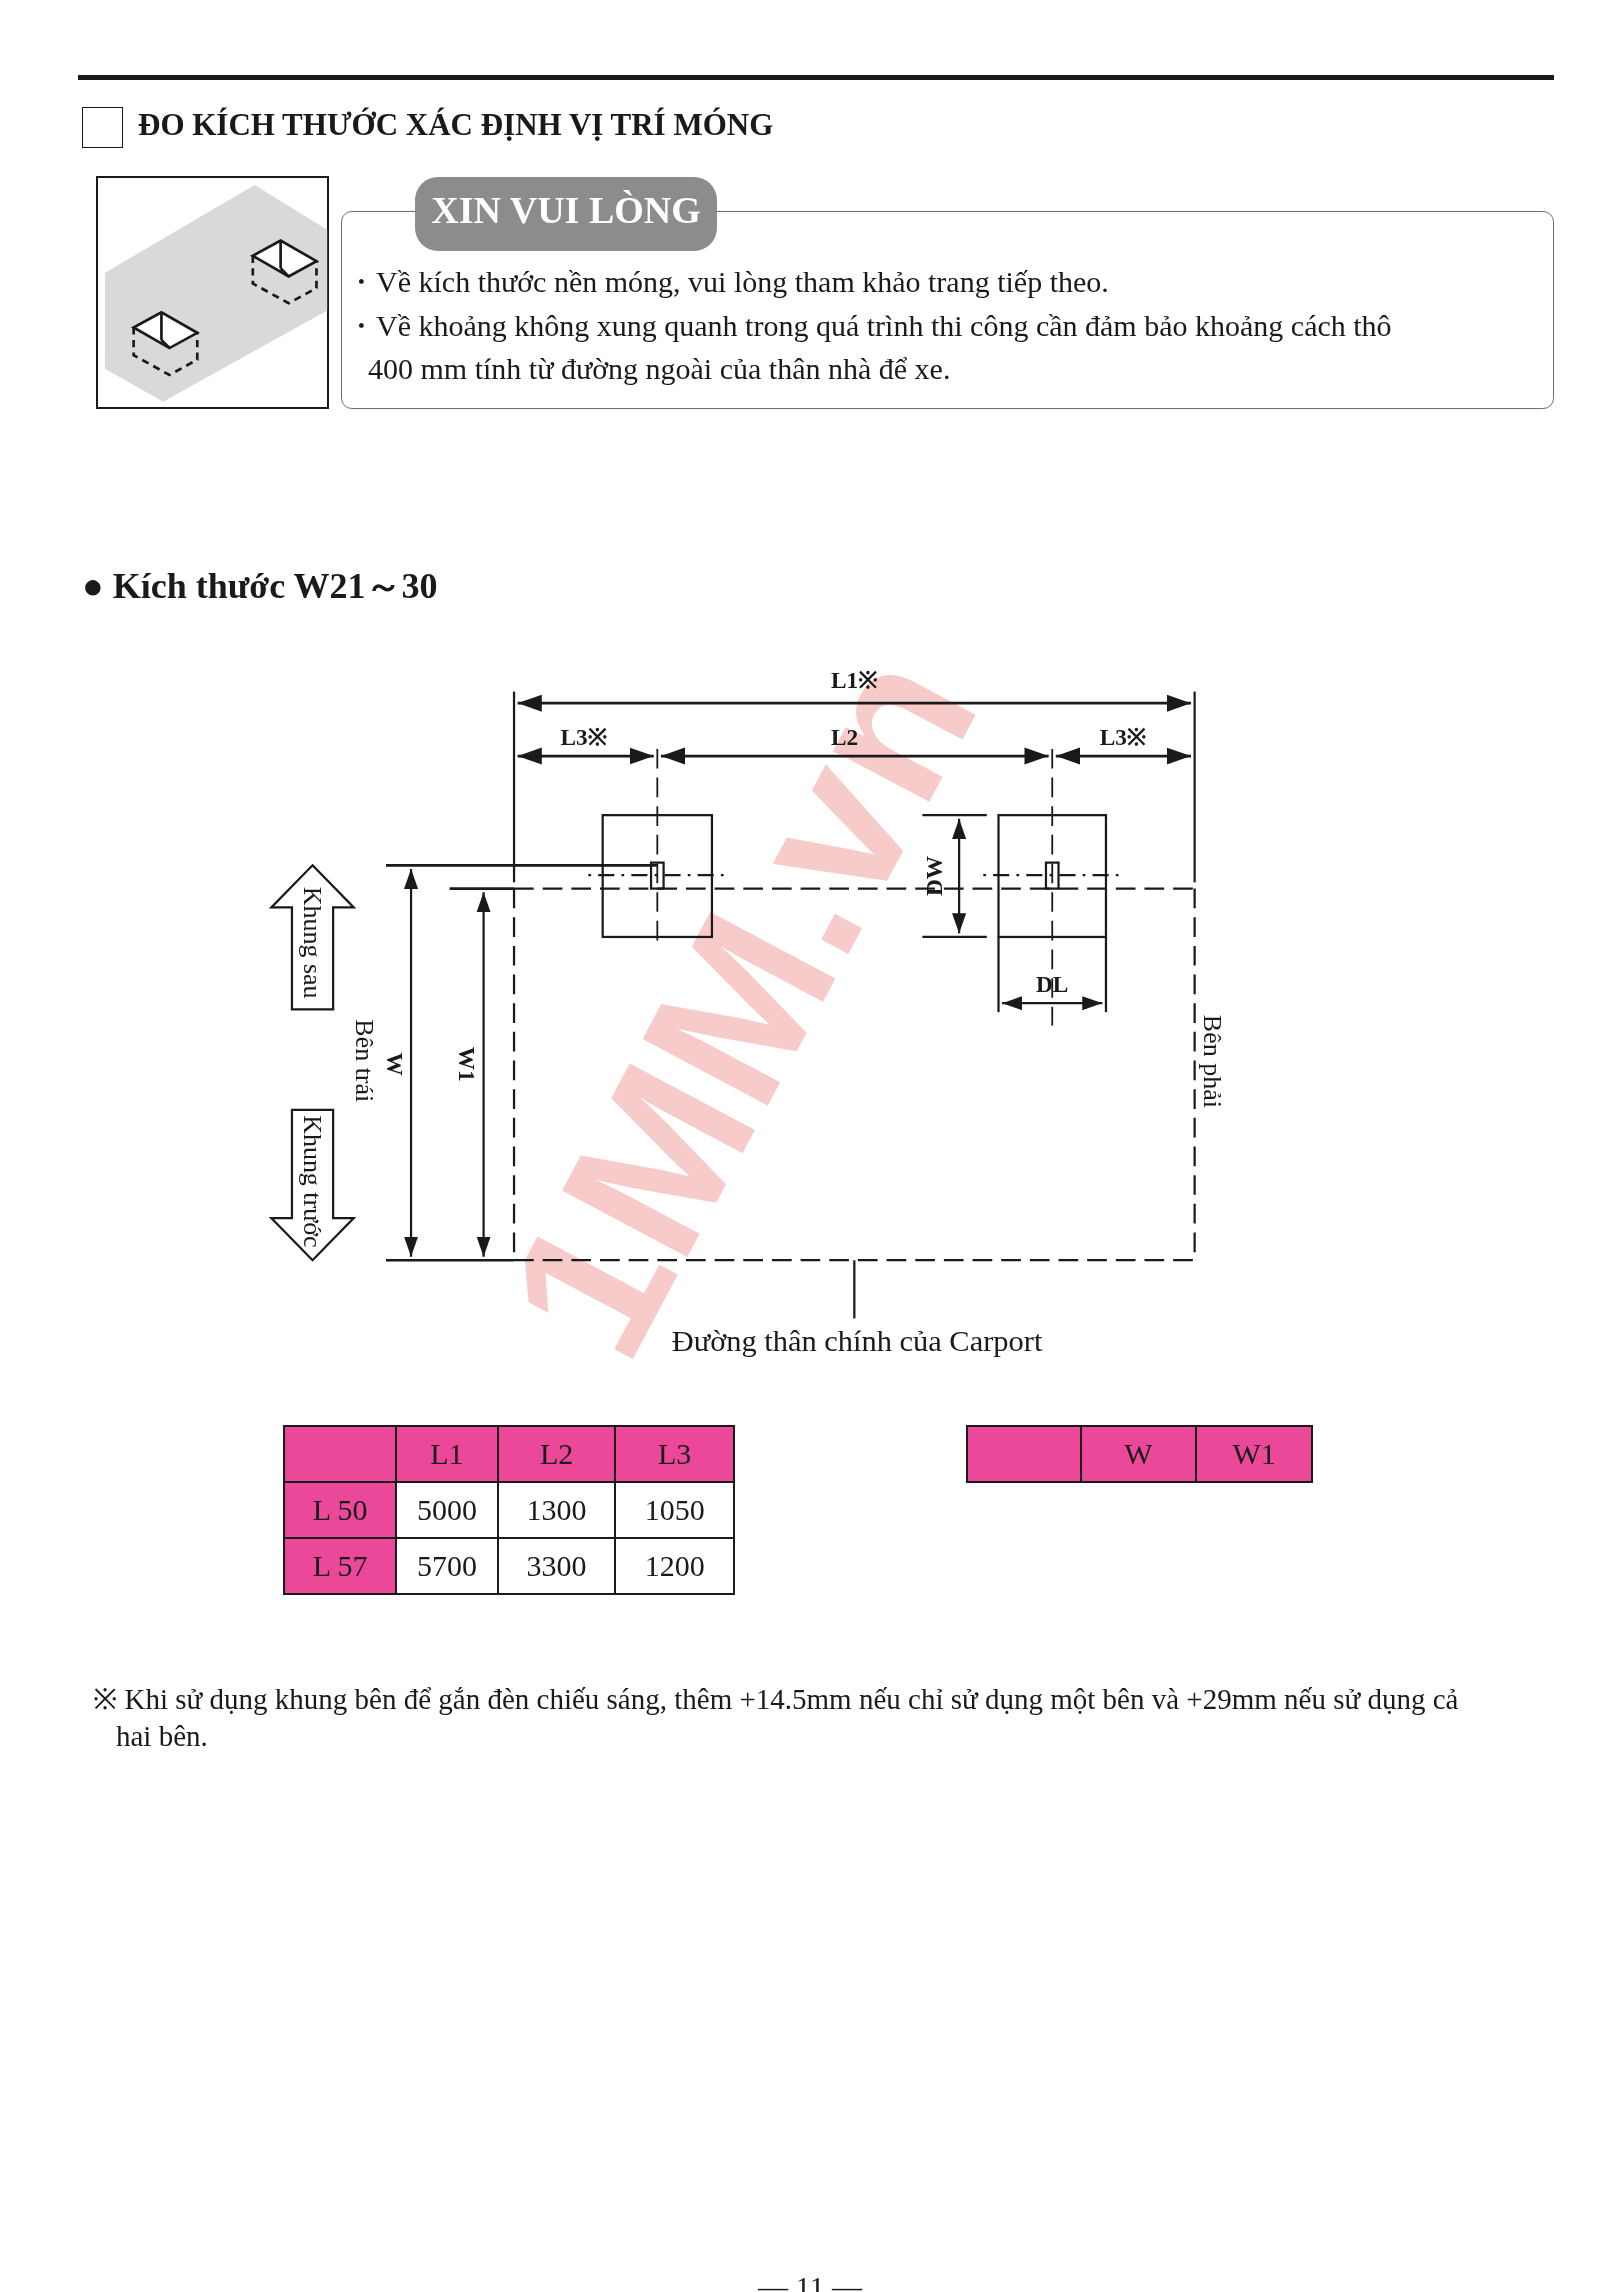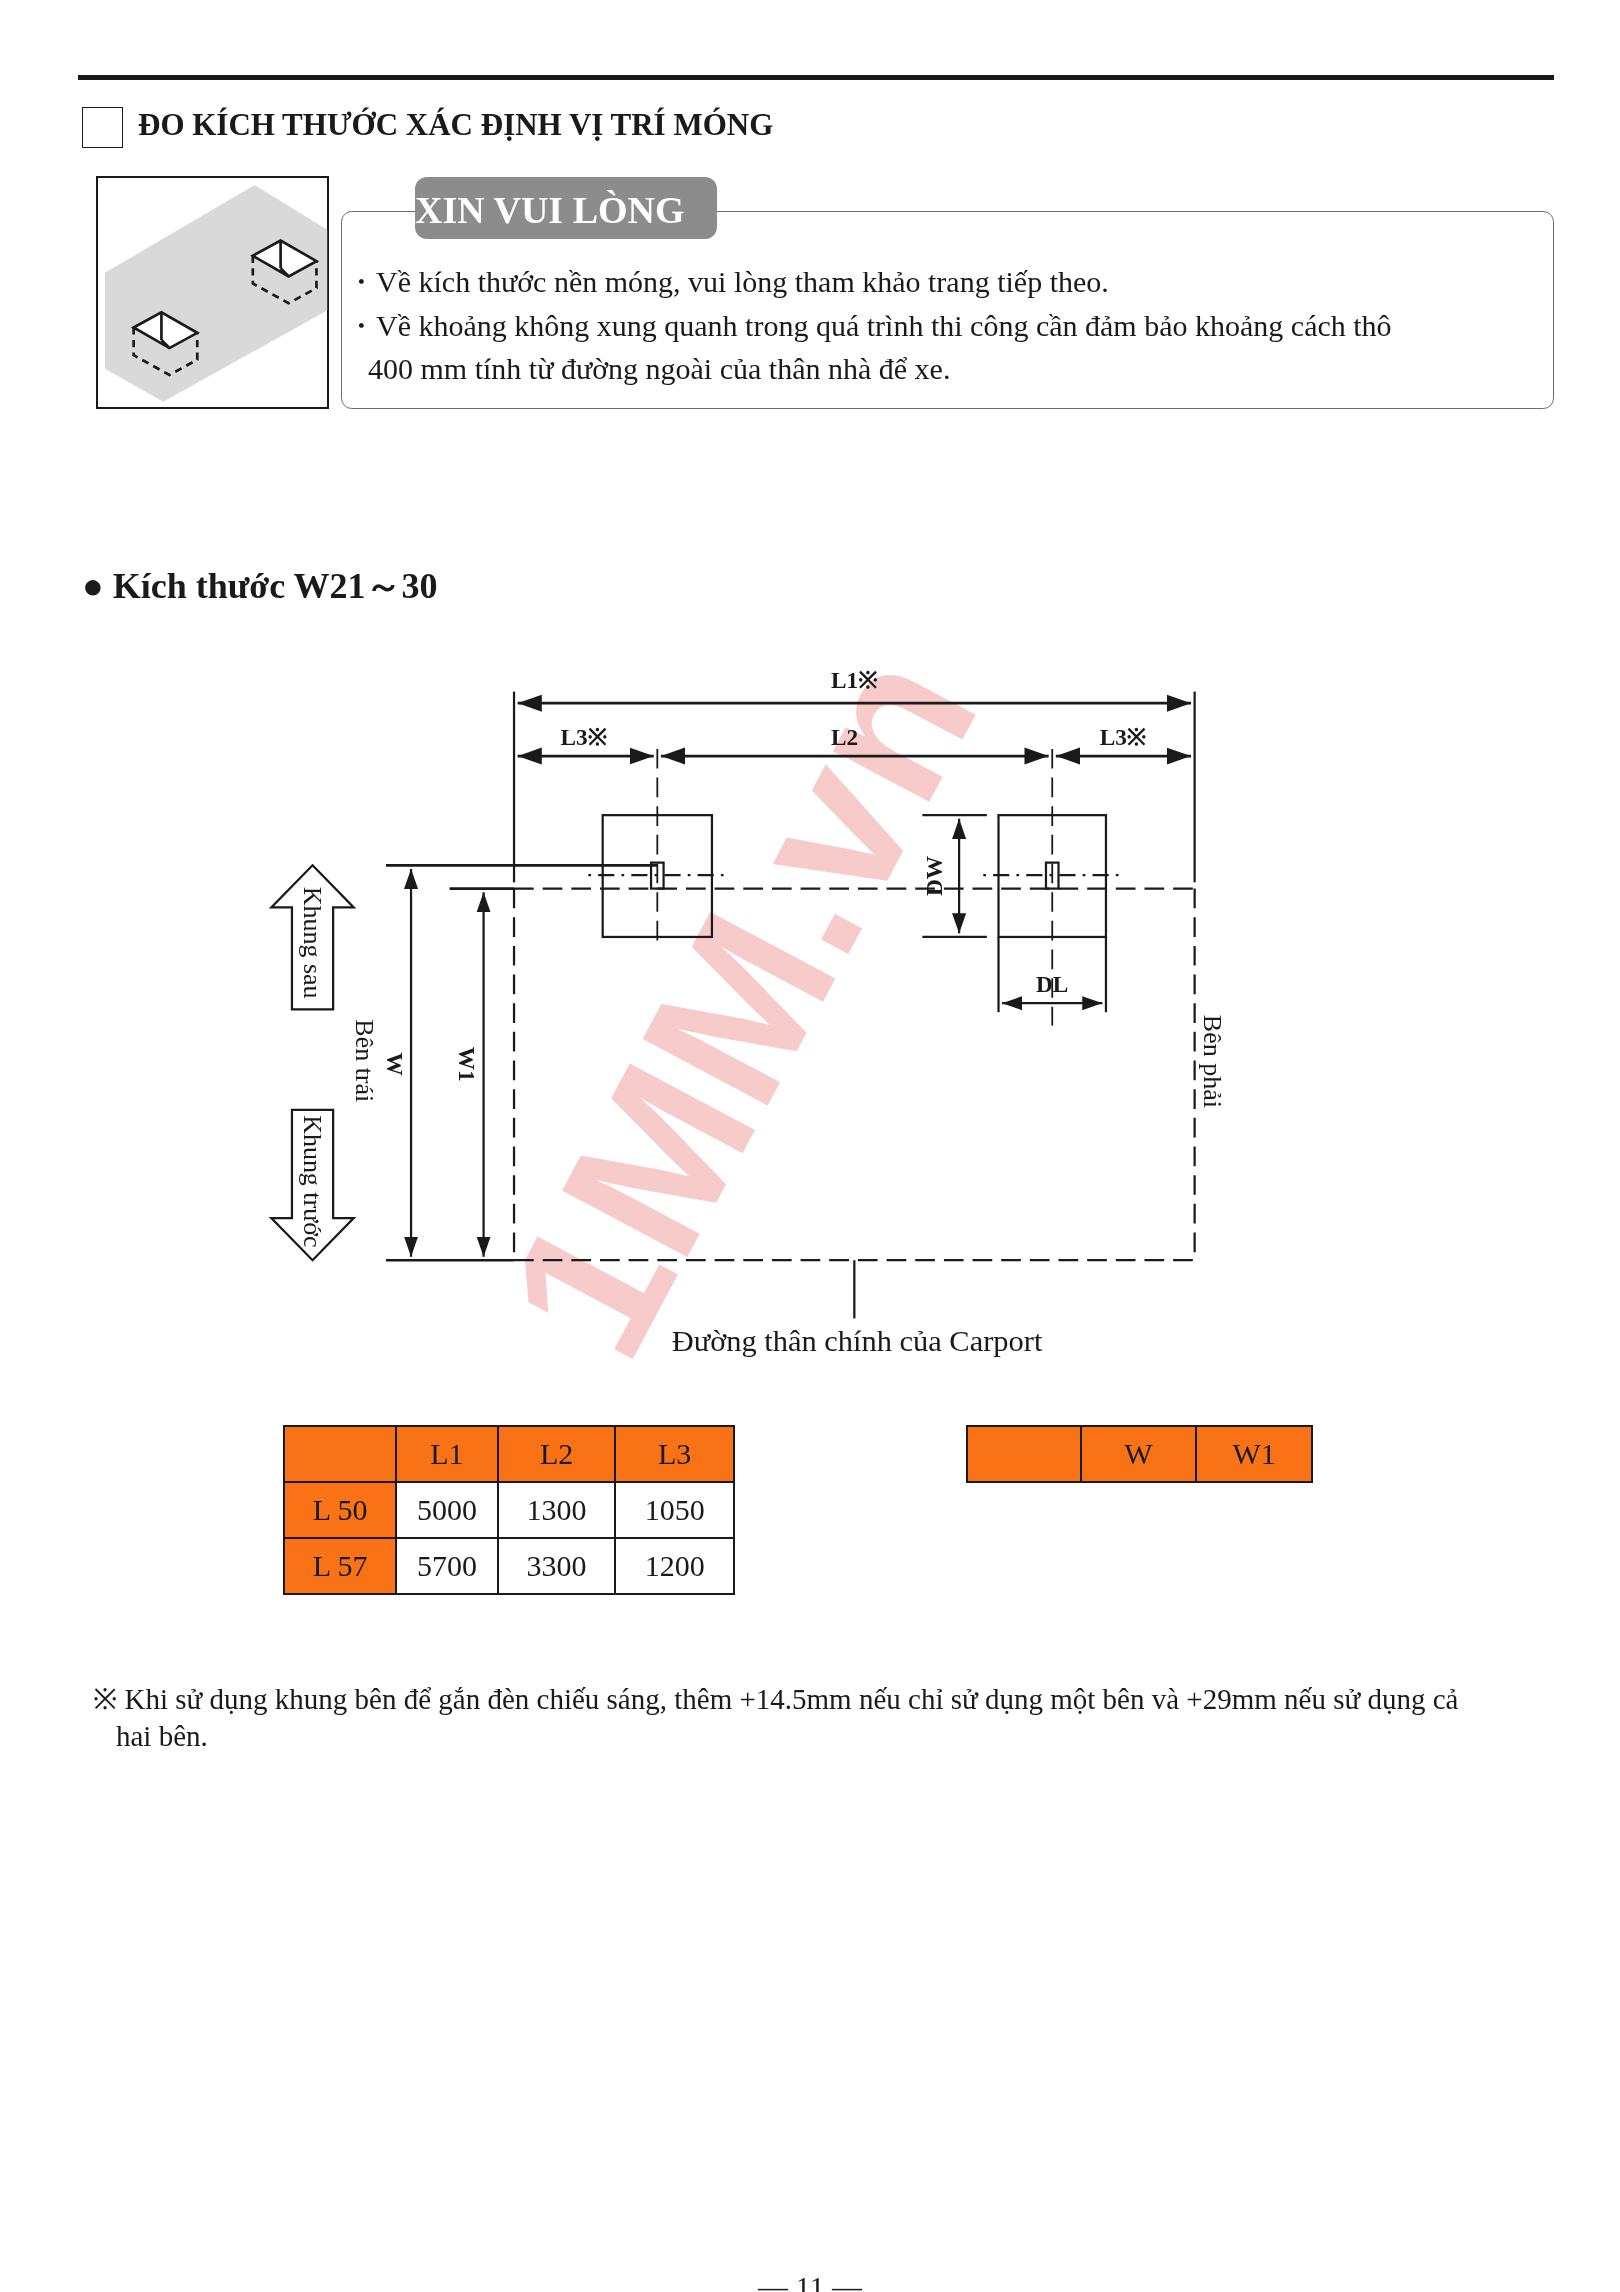--- a/index.html
+++ b/index.html
@@ -5,28 +5,28 @@
   html, body { margin: 0; padding: 0; background: #ffffff; }
   body { width: 1620px; height: 2293px; position: relative; overflow: hidden;
          font-family: "Liberation Serif", "DejaVu Serif", serif; color: #1a1a1a; }
   .abs { position: absolute; }
   .top-rule { left: 78px; top: 75px; width: 1476px; height: 4.5px; background: #1a1a1a; }
   .h-check { left: 82px; top: 107px; width: 41px; height: 41px; border: 1.8px solid #1a1a1a; box-sizing: border-box; }
   .h-title { left: 138px; top: 107px; font-size: 31px; font-weight: bold; letter-spacing: 0px; white-space: nowrap; }
   .illus { left: 96px; top: 176px; width: 233px; height: 233px; }
   .note-box { left: 341px; top: 211px; width: 1213px; height: 198px; border: 1.8px solid #6d6d6d;
               border-radius: 10.7px; box-sizing: border-box; }
-  .note-tab { left: 415px; top: 177px; width: 302px; height: 62px; background: #8c8c8c; border-radius: 12px;
-              color: #fff; font-size: 38px; font-weight: bold; text-align: left; line-height: 66px; white-space: nowrap; }
+  .note-tab { left: 415px; top: 177px; width: 302px; height: 74px; background: #8c8c8c; border-radius: 23px;
+              color: #fff; font-size: 38px; font-weight: bold; text-align: center; line-height: 66px; white-space: nowrap; }
   .note-line { left: 346px; font-size: 30px; white-space: nowrap; }
   .section-title { left: 82px; top: 562px; font-size: 36px; font-weight: bold; white-space: nowrap; }
   .diagram { left: 0; top: 0; width: 1620px; height: 2293px; }
   table.dim { position: absolute; border-collapse: collapse; font-size: 30px; }
   table.dim td { border: 2.7px solid #1a1a1a; text-align: center; height: 54px; padding: 0; }
-  table.dim td.hd { background: #f97316; }
+  table.dim td.hd { background: #ec4899; }
   .foot { left: 93px; font-size: 29px; white-space: nowrap; }
   .page-no { left: 0; width: 1620px; top: 2230px; text-align: center; font-size: 30px; margin-top: 40px; }
 </style>
 </head>
 <body>
 
 <div class="abs top-rule"></div>
 <div class="abs h-check"></div>
 <div class="abs h-title">ĐO KÍCH THƯỚC XÁC ĐỊNH VỊ TRÍ MÓNG</div>
 

